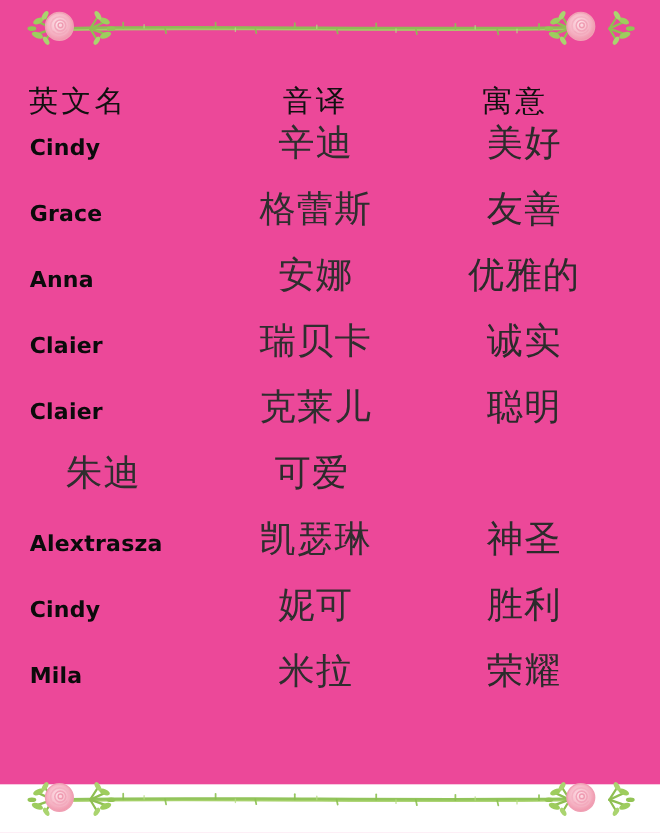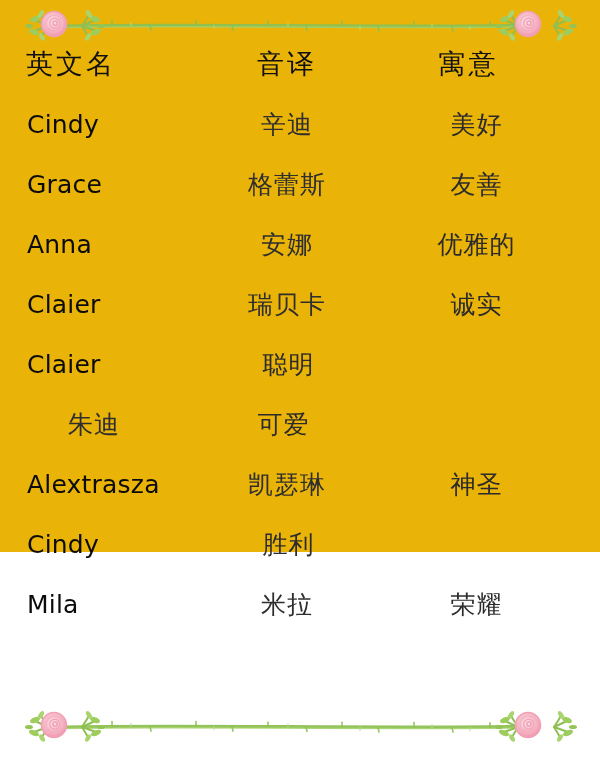--- a/index.html
+++ b/index.html
@@ -11,22 +11,22 @@
     width: 600px;
     height: 757px;
     overflow: hidden;
     font-family: "DejaVu Sans", "Liberation Sans", sans-serif;
     -webkit-font-smoothing: antialiased;
   }
 
   .page {
     position: relative;
     width: 600px;
-    height: 552px;
-    background: #eab308;
+    height: 713px;
+    background: #ec4899;
   }
 
   
   .divider {
     position: absolute;
     left: 0;
     width: 600px;
     height: 46px;
   }
   .divider.top    { top: 2px; }
@@ -75,34 +75,34 @@
   .row.header .col-en,
   .row.header .col-py,
   .row.header .col-mn {
     font-family: "DejaVu Serif", "Liberation Serif", serif;
     font-size: 27px;
     color: #111111;
     letter-spacing: 3px;
     font-weight: 400;
   }
   .row.header .col-en { padding-left: 26px; }
-  .row.header .col-py { padding-right: 0px; }
+  .row.header .col-py { padding-right: 0px; margin-top: 28px; }
   .row.header .col-mn { padding-right: 44px; }
 
   
   .name-en {
     font-family: "DejaVu Sans", "Liberation Sans", sans-serif;
-    font-size: 25px;
-    font-weight: 400;
+    font-size: 20px;
+    font-weight: 700;
     color: #0b0b0b;
     letter-spacing: 0.2px;
   }
   .name-py, .name-mn {
     font-family: Liberation Serif, serif;
-    font-size: 25px;
+    font-size: 33px;
     font-weight: 400;
     color: #2e2e2e;
     letter-spacing: 1px;
   }
   .name-mn { color: #2b2b2b; }
 </style>
 </head>
 <body>
 
 <div class="page">
@@ -206,36 +206,38 @@
     </div>
 
     <div class="row">
       <div class="col-en name-en">Claier</div>
       <div class="col-py name-py">瑞贝卡</div>
       <div class="col-mn name-mn">诚实</div>
     </div>
 
     <div class="row">
       <div class="col-en name-en">Claier</div>
+      <div class="col-py name-py">克莱儿</div>
       <div class="col-mn name-mn">聪明</div>
     </div>
 
     <div class="row">
       <div class="col-py name-py">朱迪</div>
       <div class="col-mn name-mn">可爱</div>
     </div>
 
     <div class="row">
       <div class="col-en name-en">Alextrasza</div>
       <div class="col-py name-py">凯瑟琳</div>
       <div class="col-mn name-mn">神圣</div>
     </div>
 
     <div class="row">
       <div class="col-en name-en">Cindy</div>
+      <div class="col-py name-py">妮可</div>
       <div class="col-mn name-mn">胜利</div>
     </div>
 
     <div class="row">
       <div class="col-en name-en">Mila</div>
       <div class="col-py name-py">米拉</div>
       <div class="col-mn name-mn">荣耀</div>
     </div>
 
 

